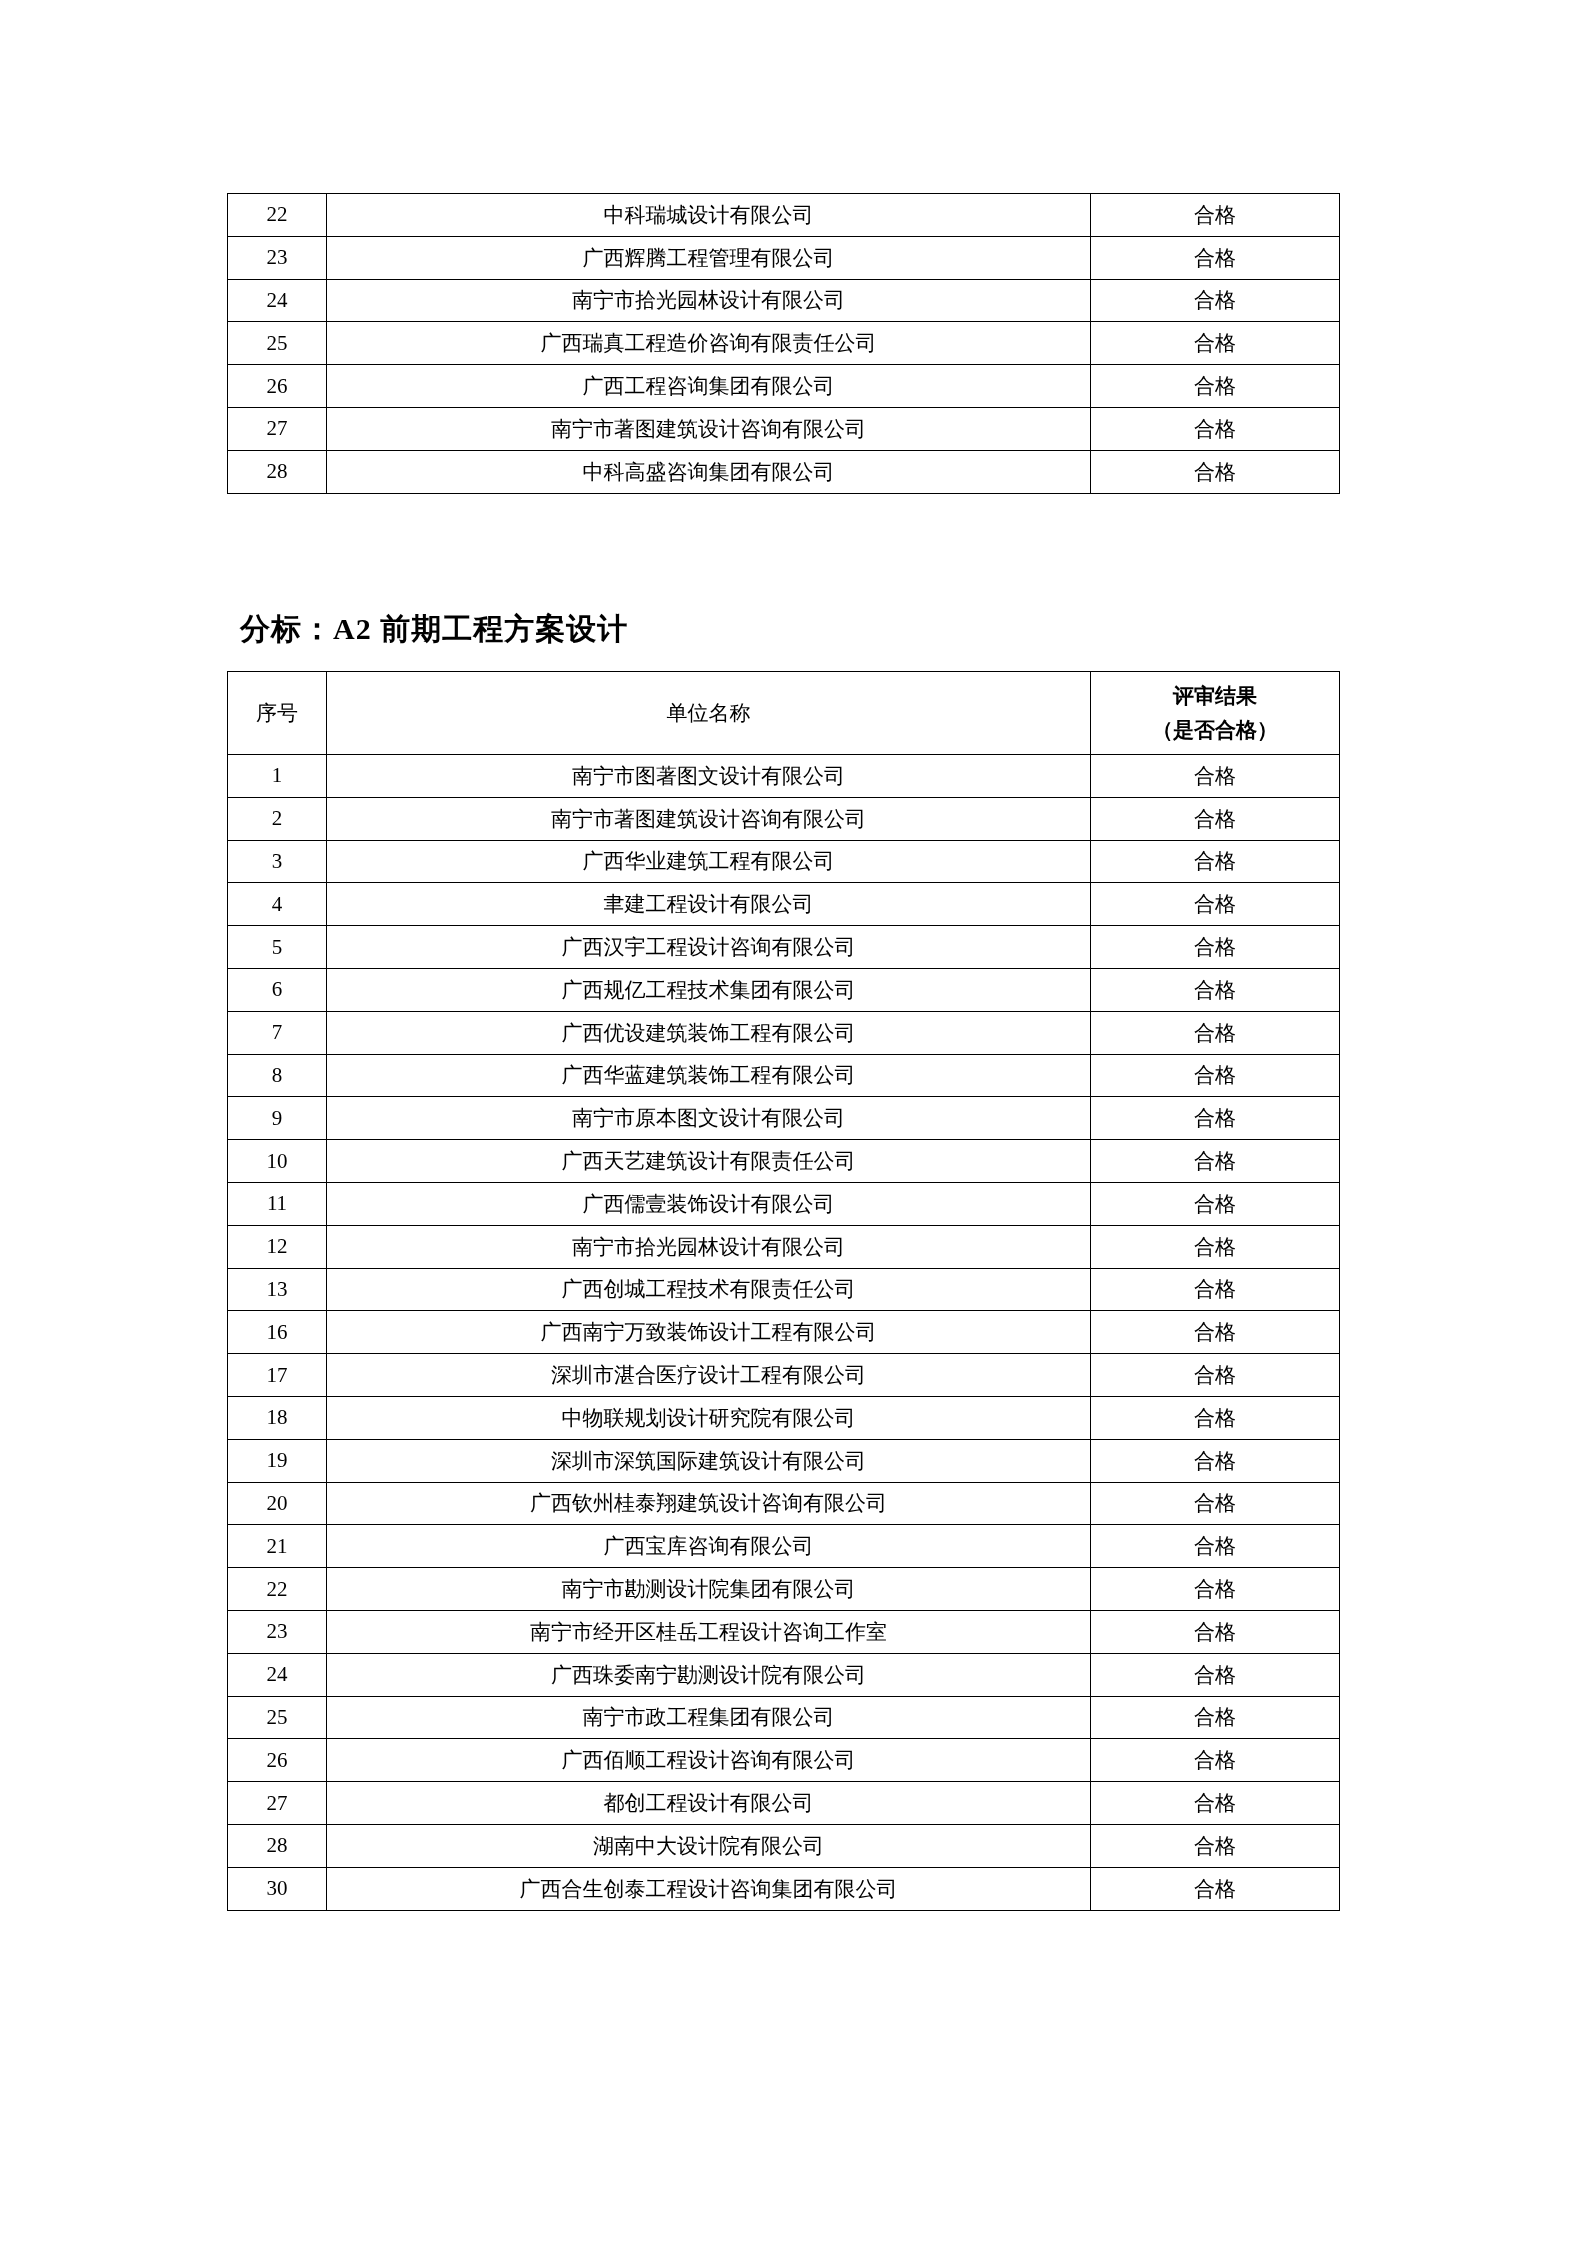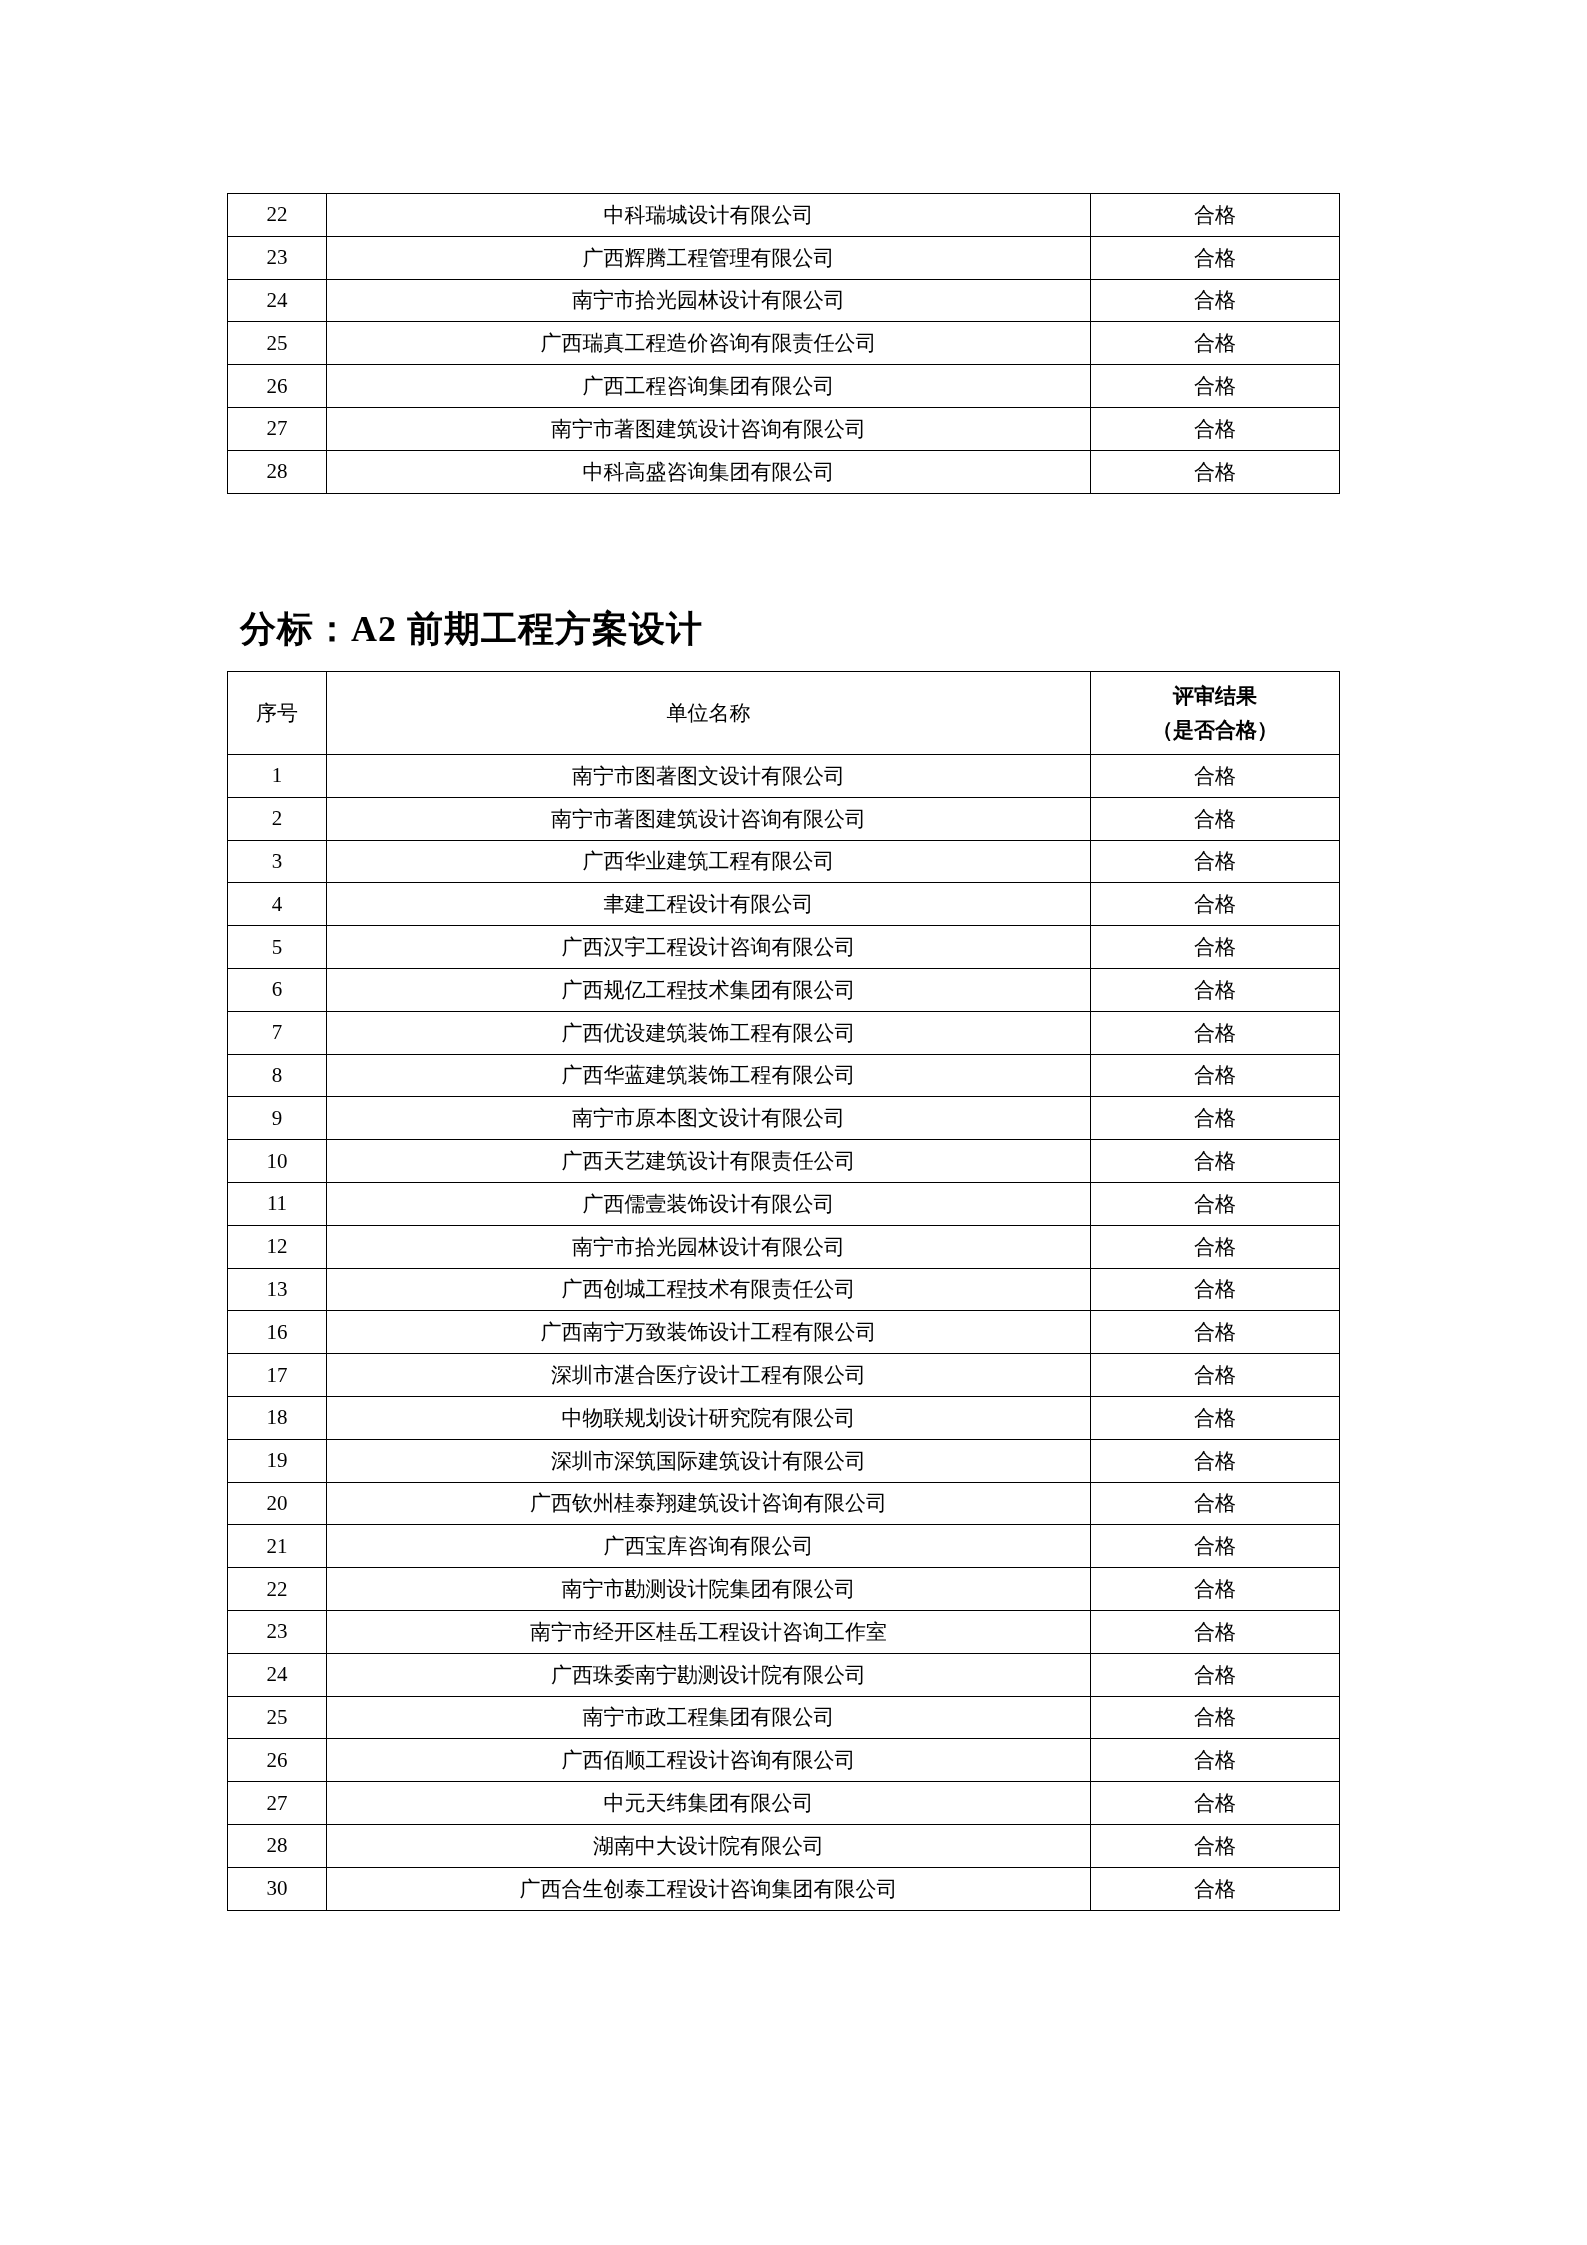--- a/index.html
+++ b/index.html
@@ -44,21 +44,21 @@
   .cell-result { text-align: center; }
 
   th.cell-name { text-align: center; }
   th .hdr-line { line-height: 34px; font-weight: bold; }
 
   .section-heading {
     position: absolute;
     left: 240px;
     top: 606px;
     margin: 0;
-    font-size: 36px;
+    font-size: 30px;
     line-height: 46px;
     font-weight: bold;
     letter-spacing: 1px;
     font-family: "Liberation Serif", "DejaVu Serif", serif;
     white-space: nowrap;
   }
 </style>
 </head>
 <body>
 
@@ -241,21 +241,21 @@
         <td class="cell-name">南宁市政工程集团有限公司</td>
         <td class="cell-result">合格</td>
       </tr>
       <tr>
         <td class="cell-no">26</td>
         <td class="cell-name">广西佰顺工程设计咨询有限公司</td>
         <td class="cell-result">合格</td>
       </tr>
       <tr>
         <td class="cell-no">27</td>
-        <td class="cell-name">中元天纬集团有限公司</td>
+        <td class="cell-name">都创工程设计有限公司</td>
         <td class="cell-result">合格</td>
       </tr>
       <tr>
         <td class="cell-no">28</td>
         <td class="cell-name">湖南中大设计院有限公司</td>
         <td class="cell-result">合格</td>
       </tr>
       <tr>
         <td class="cell-no">30</td>
         <td class="cell-name">广西合生创泰工程设计咨询集团有限公司</td>

